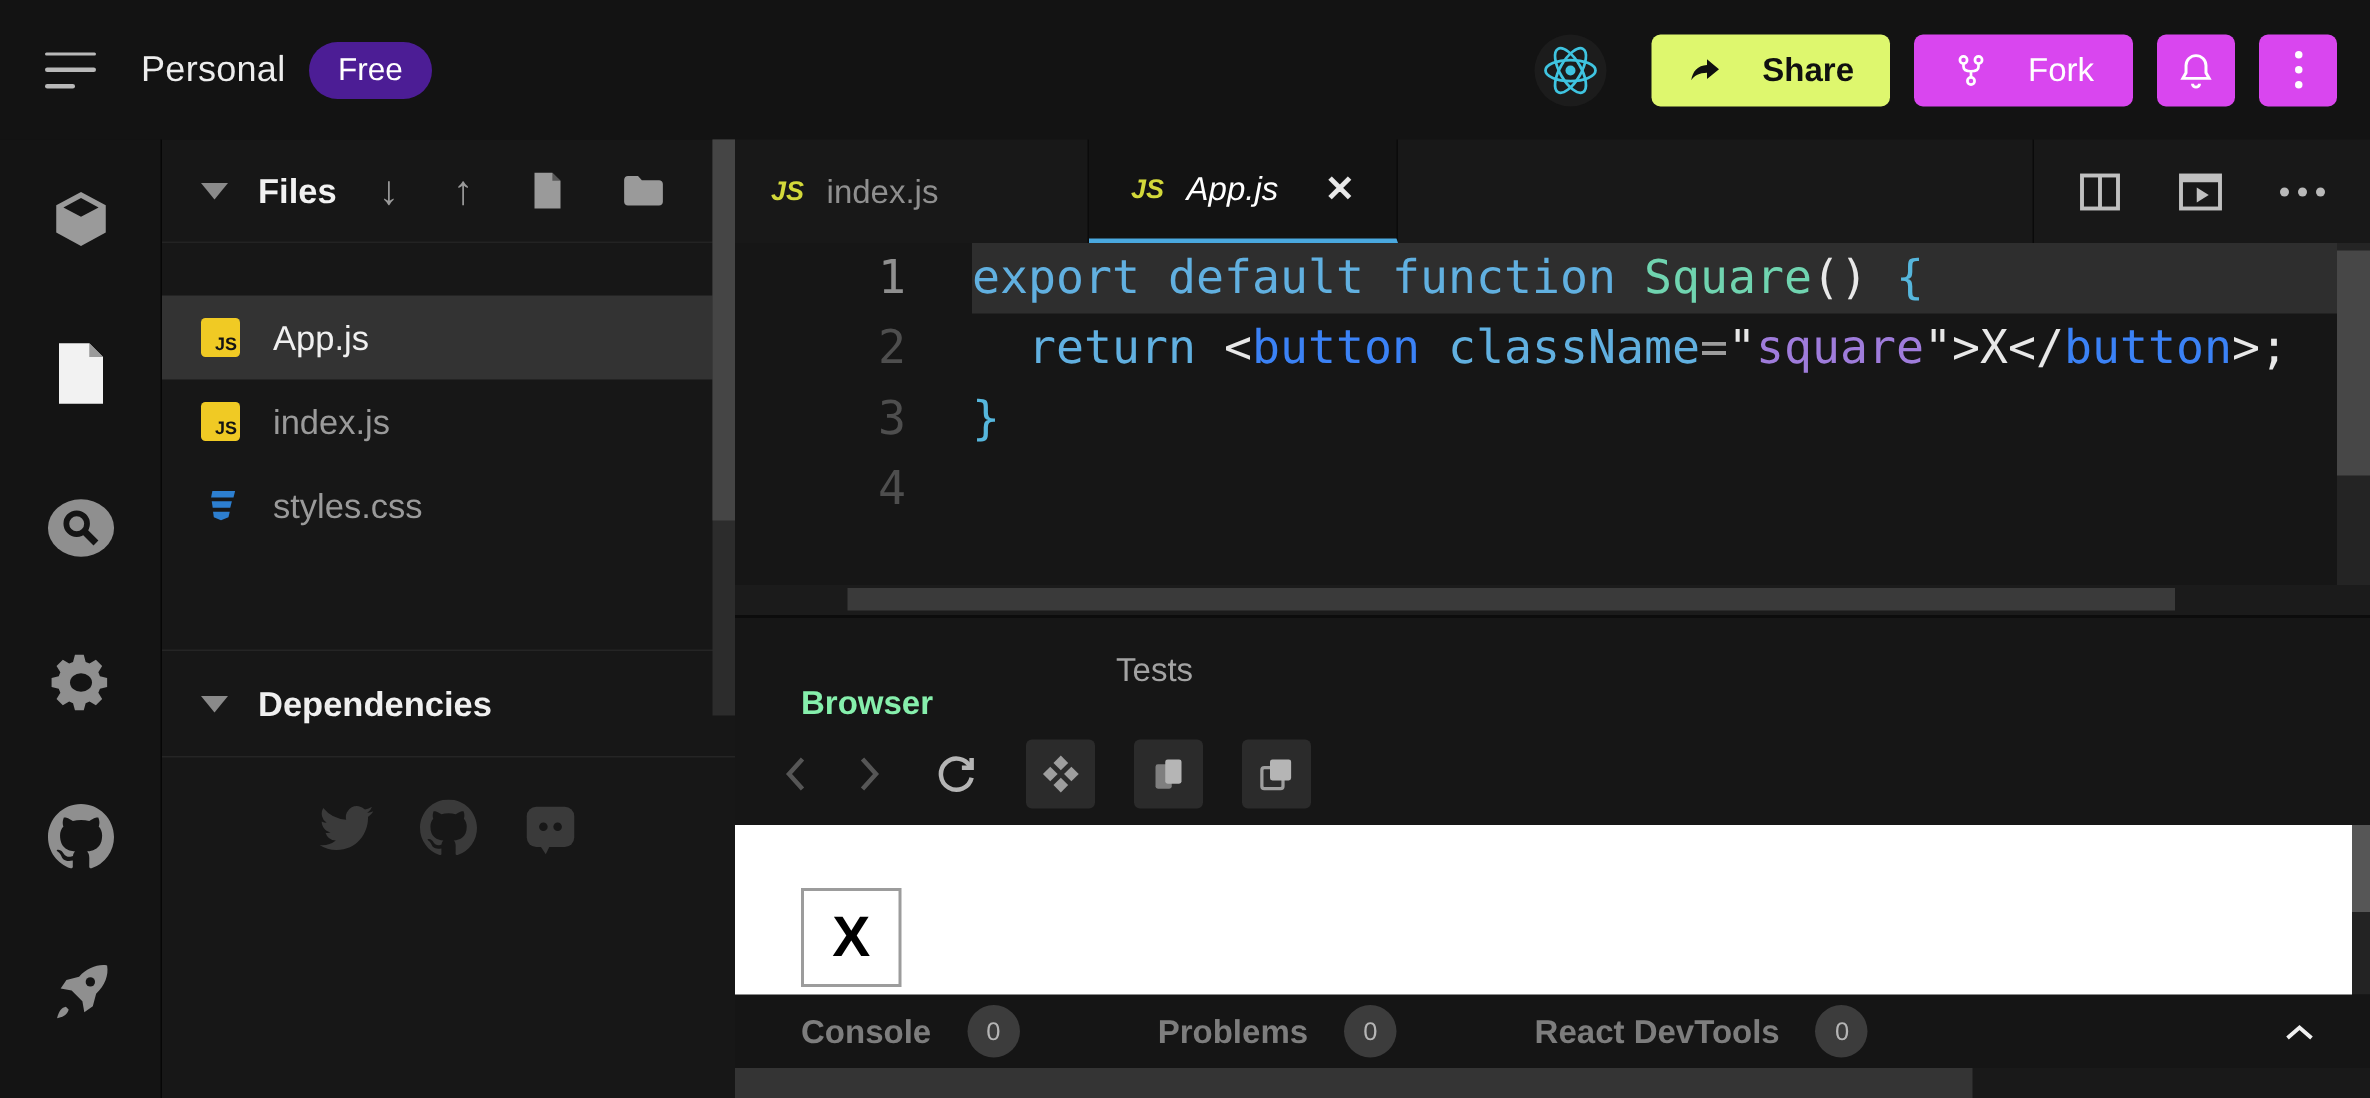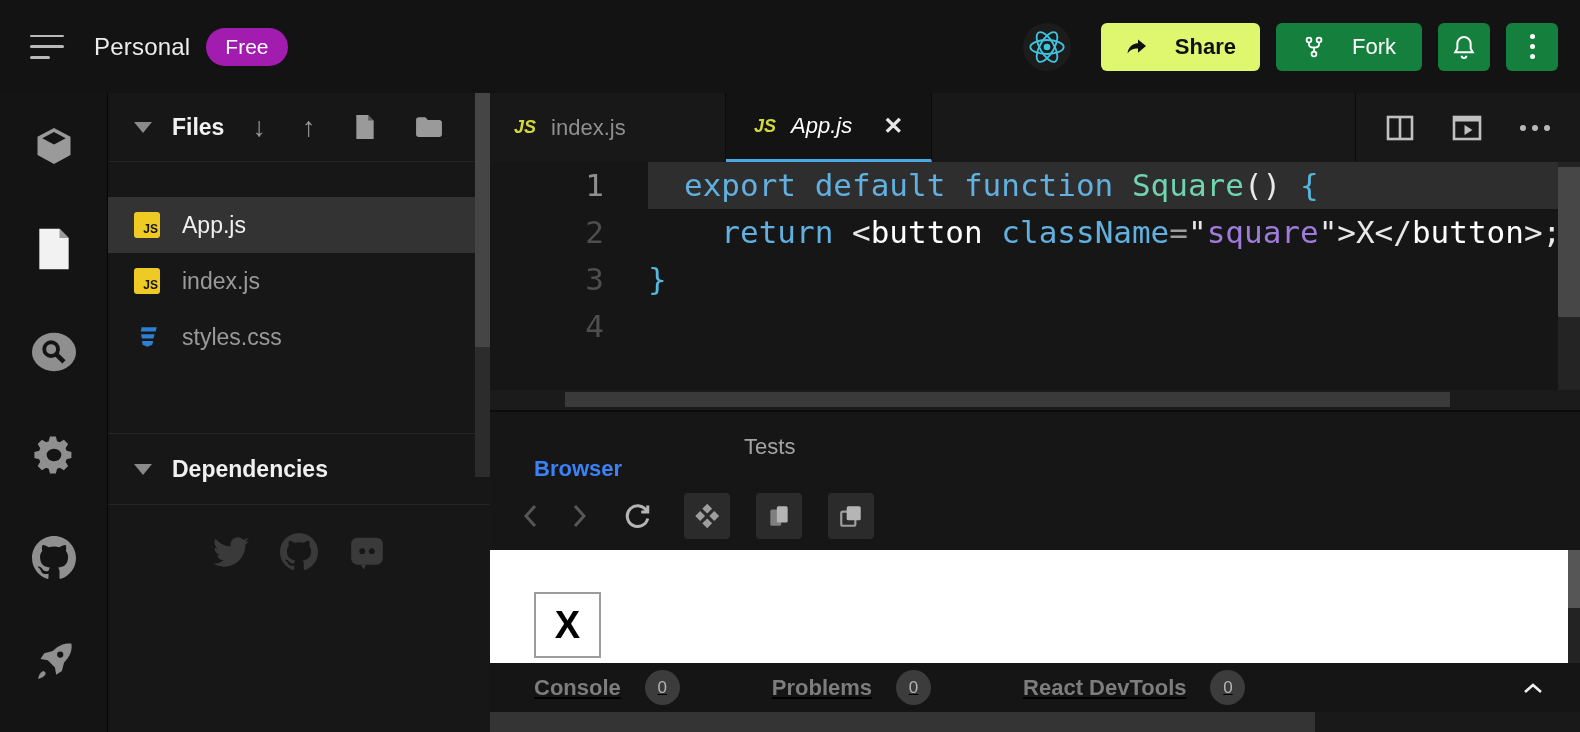--- a/index.html
+++ b/index.html
@@ -6,27 +6,27 @@
   html,body { width:1580px; height:732px; overflow:hidden; background:#101010;
     font-family:"Liberation Sans", sans-serif; -webkit-font-smoothing:antialiased; }
   .app { width:1580px; height:732px; display:flex; flex-direction:column; }
 
   
   header { height:93px; background:#131313; display:flex; align-items:center; padding:0 22px 0 30px; flex:none; }
   .hamburger { width:34px; height:24px; display:flex; flex-direction:column; justify-content:space-between; cursor:pointer; }
   .hamburger div { height:2.5px; background:#b9b9b9; border-radius:2px; }
   .hamburger div:nth-child(3){ width:60%; }
   .ws-title { color:#ededed; font-size:24px; margin-left:30px; letter-spacing:.2px; }
-  .plan-badge { margin-left:16px; background:#a21caf; color:#fff; font-size:21px; padding:7px 19px; border-radius:999px; }
+  .plan-badge { margin-left:16px; background:#4c1d95; color:#fff; font-size:21px; padding:7px 19px; border-radius:999px; }
   .spacer { flex:1; }
   .react-btn { width:48px; height:48px; border-radius:50%; background:#1c1c1c; display:flex; align-items:center; justify-content:center; margin-right:30px; }
   .hbtn { height:48px; border:none; border-radius:6px; display:flex; align-items:center; gap:26px;
     font-size:22px; font-family:inherit; cursor:pointer; }
   .share-btn { background:#def76e; color:#101010; padding:0 24px; font-weight:700; }
-  .dark-btn { background:#15803d; color:#fff; padding:0 26px; margin-left:16px; }
+  .dark-btn { background:#d946ef; color:#fff; padding:0 26px; margin-left:16px; }
   .icon-btn { width:52px; justify-content:center; padding:0; }
   .vdots { display:flex; flex-direction:column; gap:5px; }
   .vdots i { width:5px; height:5px; border-radius:50%; background:#fff; }
 
   
   .main { flex:1; display:flex; min-height:0; }
 
   
   .activity { width:108px; background:#141414; border-right:1px solid #060606;
     display:flex; flex-direction:column; align-items:center; padding-top:30px; gap:57px; flex:none; }
@@ -70,46 +70,46 @@
   .hdots { display:flex; gap:6px; }
   .hdots i { width:6px; height:6px; border-radius:50%; background:#b9b9b9; }
 
   
   .editor { height:248px; position:relative; font-family:"DejaVu Sans Mono", monospace; font-size:31px; flex:none; }
   .eline { display:flex; height:47px; line-height:47px; }
   .gutter { width:158px; flex:none; text-align:right; padding-right:44px; color:#4e4e4e; }
   .eline.current .gutter { color:#8f8f8f; }
   .codeln { flex:1; white-space:pre; margin-right:22px; }
   .eline.current .codeln { background:#2e2e2e; }
-  .tk-kw { color:#61b0e0;padding-left:36px; } .tk-fn { color:#70d4b0; } .tk-tag { color:#ffffff; }
+  .tk-kw { color:#61b0e0; } .tk-fn { color:#70d4b0; } .tk-tag { color:#3b82f6; }
   .tk-attr { color:#61b0e0; } .tk-str { color:#9f7cdb; } .tk-op { color:#9c9c9c; }
   .tk-pl { color:#e8e8e8; } .tk-br { color:#56b6dc; }
   .vscroll { position:absolute; right:0; top:0; width:22px; height:100%; background:#242424; }
   .vscroll .thumb { margin-top:5px; width:100%; height:150px; background:#474747; }
   .hscroll-ed { position:absolute; left:0; bottom:0; height:20px; width:100%; background:#1b1b1b; }
   .hscroll-ed .thumb { position:absolute; left:75px; top:2px; width:885px; height:15px; background:#3a3a3a; }
 
   
   .browser { flex:1; display:flex; flex-direction:column; border-top:2px solid #0c0c0c; min-height:0; }
   .btabs { height:70px; display:flex; align-items:center; padding-left:44px; gap:122px; flex:none; }
   .btab { font-size:22px; color:#a3a3a3; cursor:pointer; }
-  .btab.active { color:#3b82f6; font-weight:700;margin-top:44px; }
+  .btab.active { color:#86efac; font-weight:700;margin-top:44px; }
   .btoolbar { height:68px; display:flex; align-items:center; padding:0 28px 0 30px; gap:26px; flex:none; }
   .nav-ic { display:flex; align-items:center; justify-content:center; cursor:pointer; }
   .url-input { flex:1; height:46px; background:#2b2b2b; border:none; border-radius:4px; color:#e2e2e2;
     font-size:22px; font-family:inherit; padding:0 20px; outline:none; }
   .tool-btn { width:46px; height:46px; background:#2b2b2b; border-radius:4px; display:flex; align-items:center; justify-content:center; cursor:pointer; flex:none; }
   .preview-row { height:113px; display:flex; flex:none; }
   .preview { flex:1; background:#ffffff; position:relative; }
   .sq-btn { position:absolute; left:44px; top:42px; width:67px; height:66px; background:#fff; border:2px solid #9c9c9c;
     font-size:38px; font-weight:800; color:#000; font-family:"Liberation Sans", sans-serif; cursor:pointer; }
   .pv-scroll { width:12px; background:#232323; }
   .pv-scroll .thumb { width:100%; height:58px; background:#565656; }
   .statusbar { height:49px; background:#151515; display:flex; align-items:center; padding-left:44px; flex:none; }
-  .sb-item { display:flex; align-items:center; gap:24px; margin-right:92px; cursor:pointer;text-decoration:underline; }
+  .sb-item { display:flex; align-items:center; gap:24px; margin-right:92px; cursor:pointer; }
   .sb-label { color:#7d7d7d; font-size:22px; font-weight:700; }
   .sb-badge { width:35px; height:35px; border-radius:50%; background:#3c3c3c; color:#b5b5b5; font-size:17px;
     display:flex; align-items:center; justify-content:center; }
   .sb-caret { margin-left:auto; margin-right:36px; cursor:pointer; display:flex; }
   .hscroll-bot { height:20px; background:#191919; position:relative; flex:none; }
   .hscroll-bot .thumb { position:absolute; left:0; top:0; width:825px; height:20px; background:#343434; }
 </style>
 </head>
 <body>
 

